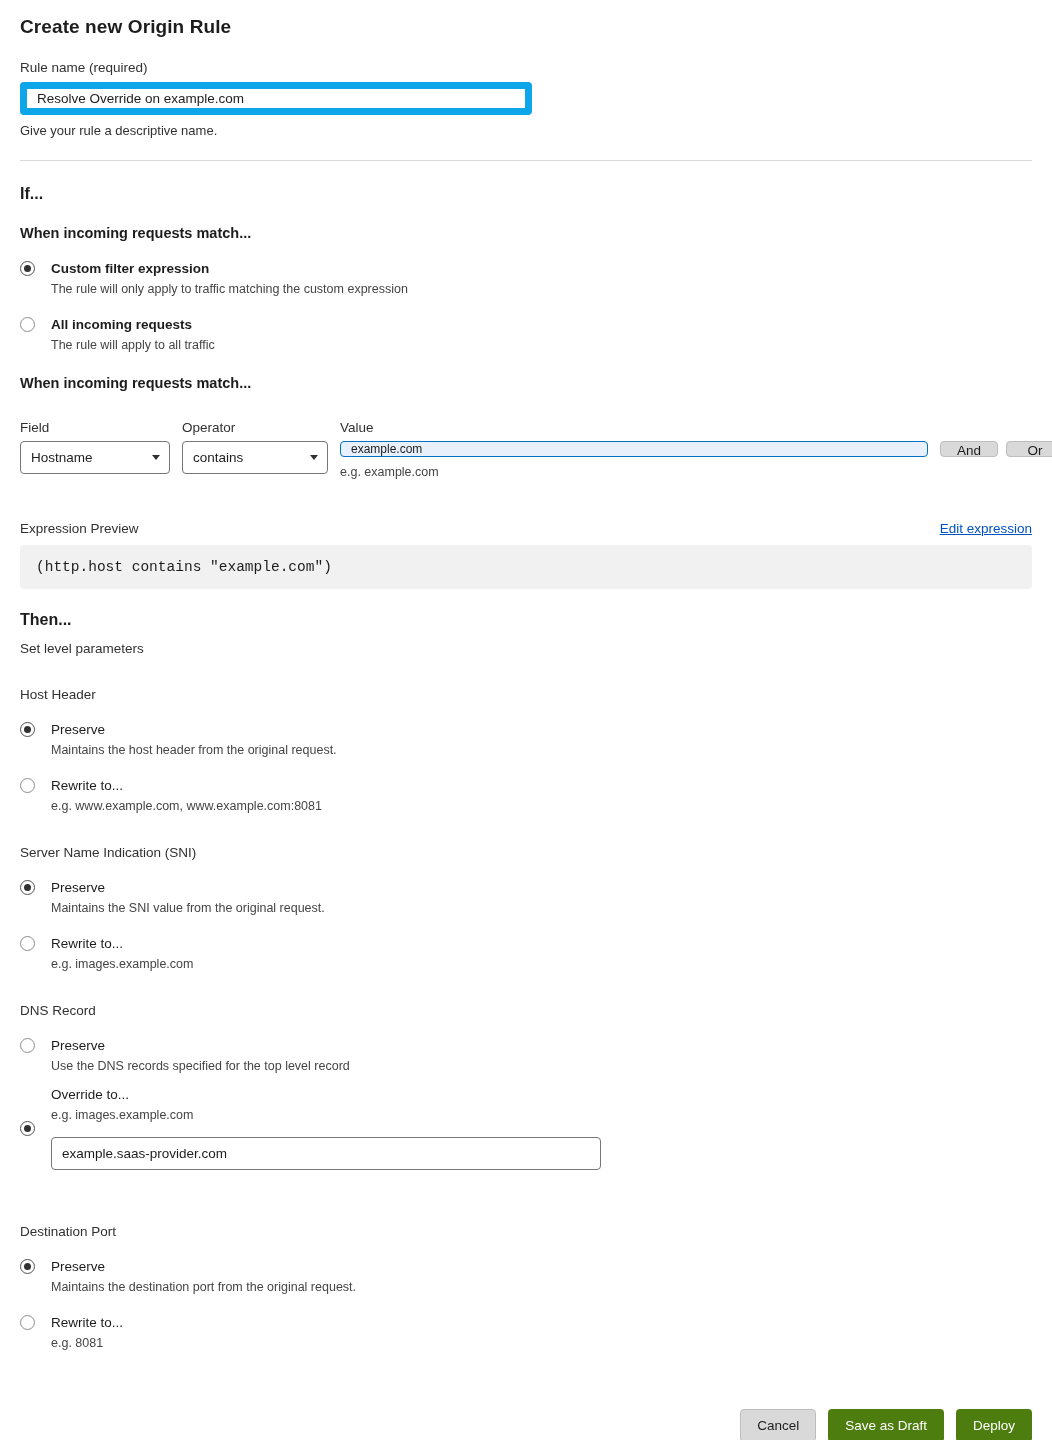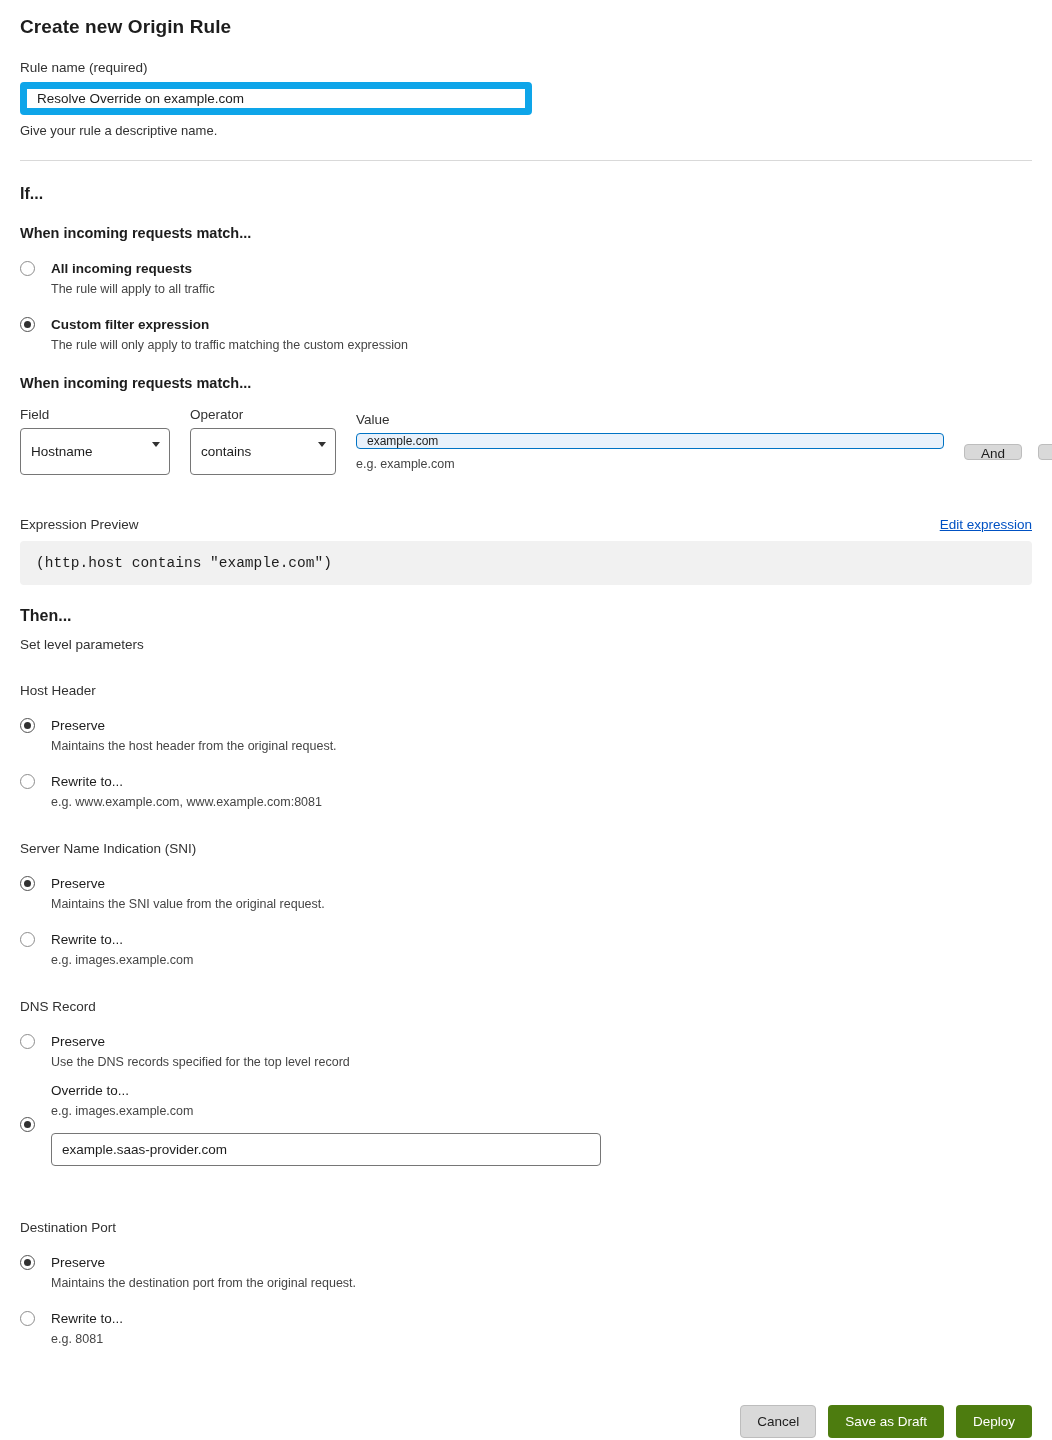--- a/index.html
+++ b/index.html
@@ -108,34 +108,33 @@
   }
   .radio-desc {
     font-size: 12.5px;
     color: #454545;
     margin-top: 4px;
     line-height: 16px;
   }
   
   .expr-row {
     display: flex;
-    align-items: center;
-    margin-top: 16px;
-    gap: 8px;
+    align-items: flex-start;
+    margin-top: 29px;
   }
   .expr-col { display: flex; flex-direction: column; }
   .expr-col .field-label { margin-bottom: 6px; }
   .select-wrap {
     position: relative;
     display: inline-block;
   }
   select.sel {
     appearance: none;
     -webkit-appearance: none;
-    height: 47px;
+    height: 33px;
     border: 1px solid #767676;
     border-radius: 4px;
     background: #fff;
     font-size: 13.5px;
     font-family: "Liberation Sans", sans-serif;
     color: #1d1d1d;
     padding: 0 36px 0 10px;
     outline: none;
   }
   select.sel.field-sel { width: 150px; }
@@ -272,32 +271,32 @@
     <input class="text-input" type="text" value="Resolve Override on example.com" style="">
     <div class="help-text">Give your rule a descriptive name.</div>
   </div>
 
   <hr class="divider">
 
   <h2 class="section-h">If...</h2>
   <h3 class="sub-h">When incoming requests match...</h3>
 
   <div class="radio-row">
+    <span class="radio checked"></span>
+    <span class="radio-text">
+      <div class="radio-title">Custom filter expression</div>
+      <div class="radio-desc">The rule will only apply to traffic matching the custom expression</div>
+    </span>
+  </div>
+
+  <div class="radio-row">
     <span class="radio"></span>
     <span class="radio-text">
       <div class="radio-title">All incoming requests</div>
       <div class="radio-desc">The rule will apply to all traffic</div>
-    </span>
-  </div>
-
-  <div class="radio-row">
-    <span class="radio checked"></span>
-    <span class="radio-text">
-      <div class="radio-title">Custom filter expression</div>
-      <div class="radio-desc">The rule will only apply to traffic matching the custom expression</div>
     </span>
   </div>
 
   <h3 class="sub-h">When incoming requests match...</h3>
 
   <div class="expr-row">
     <div class="expr-col" style="margin-right:12px;">
       <div class="field-label">Field</div>
       <div class="select-wrap">
         <select class="sel field-sel"><option>Hostname</option><option>URI Path</option><option>URI Full</option><option>IP Source Address</option><option>Request Method</option><option>SSL/HTTPS</option></select>

